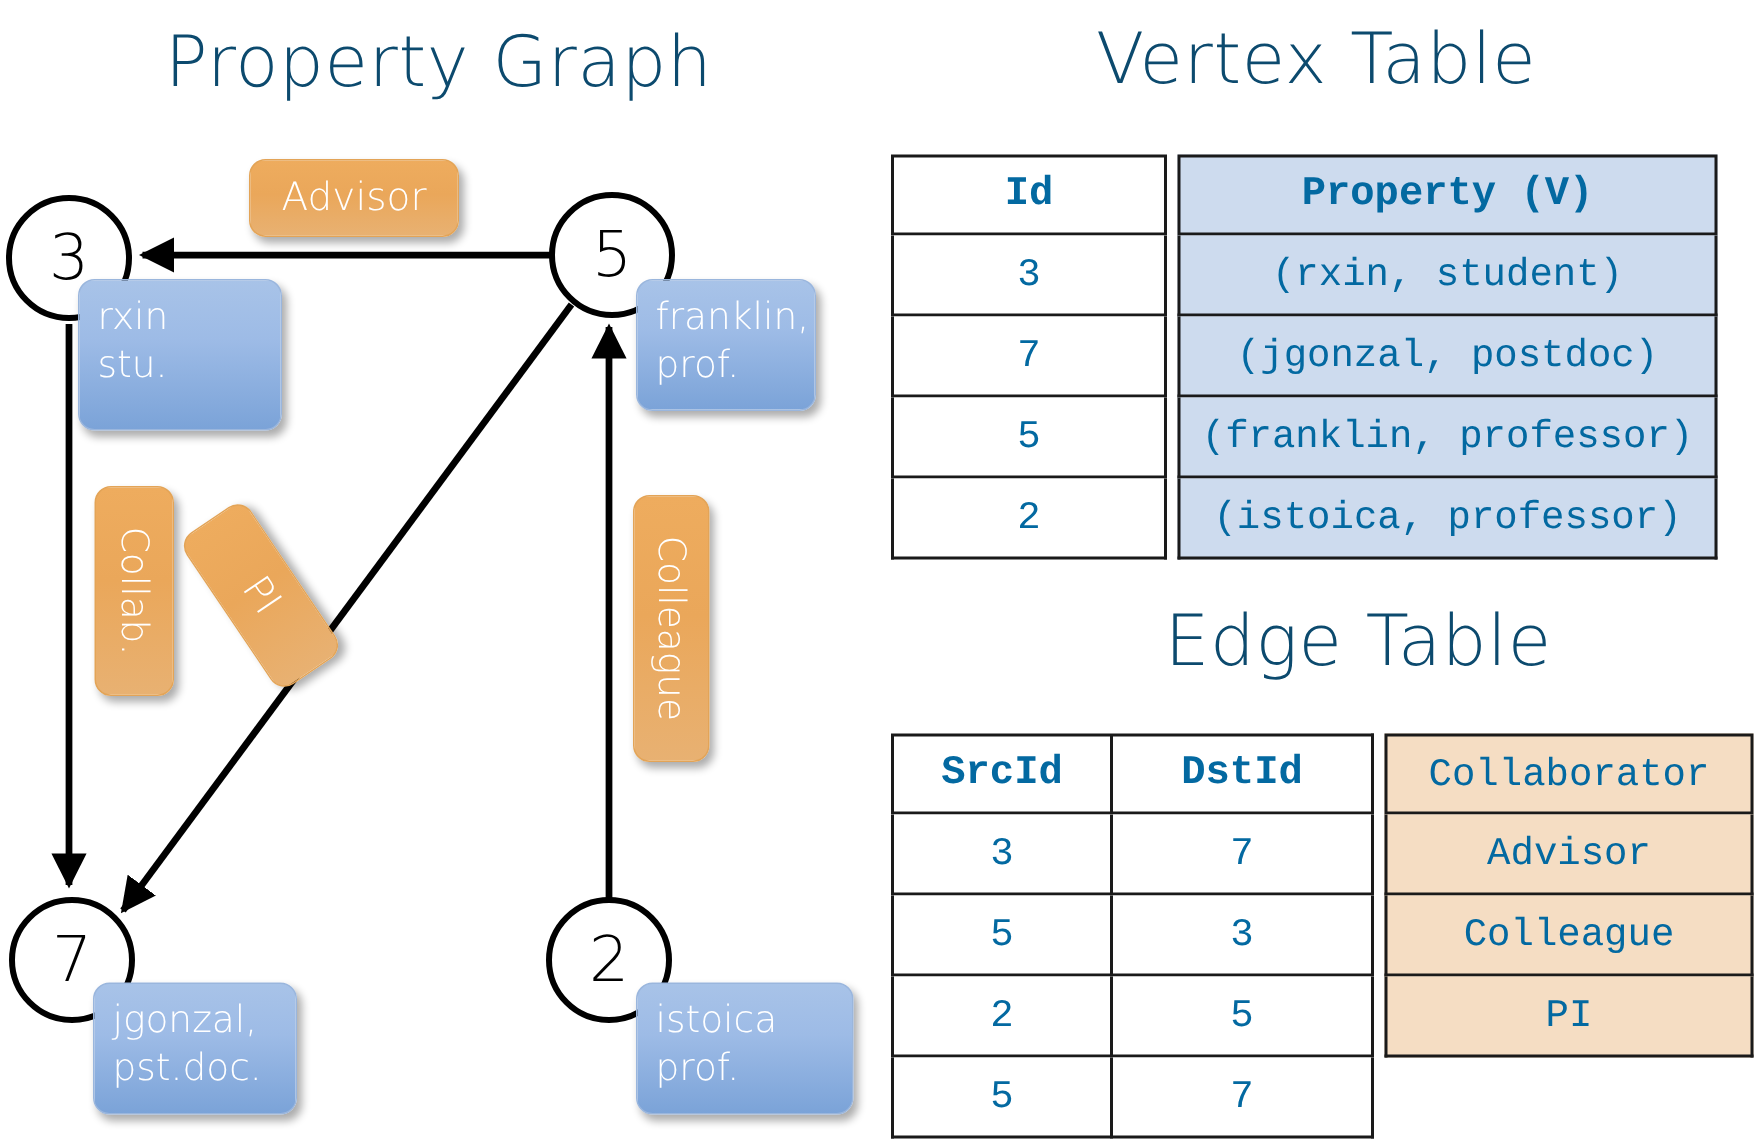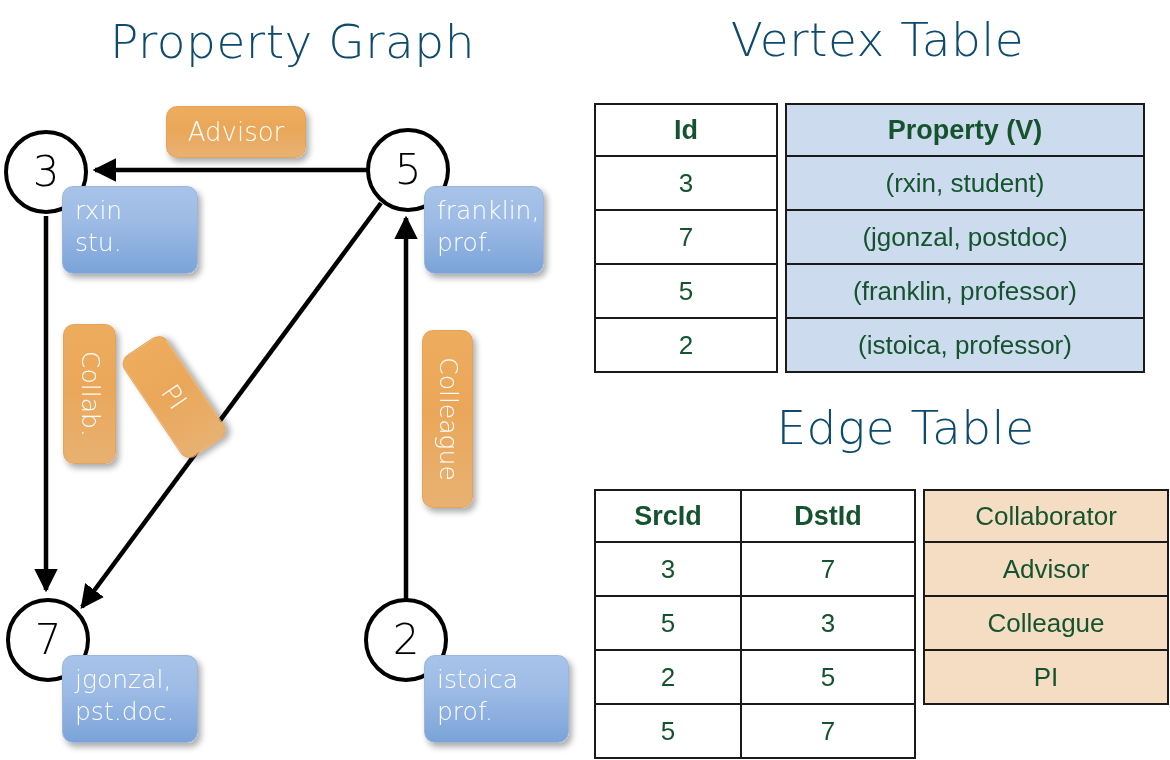--- a/index.html
+++ b/index.html
@@ -94,24 +94,24 @@
     font-size: 26px;
     transform: rotate(90deg);
   }
 
   
   .tbl { position: absolute; display: flex; align-items: stretch; }
   .col { display: flex; flex-direction: column; }
   .cell {
     border: 2px solid #1a1a1a;
     display: flex; align-items: center; justify-content: center;
-    font-family: Liberation Sans, sans-serif;
+    font-family: Liberation Mono, monospace;
     font-weight: 300;
     font-size: 26px;
-    color: #14532d;
+    color: #0369a1;
     background: #fff;
     white-space: nowrap;
   }
   .cell + .cell { border-top-width: 0; }
   .col + .col .cell { border-left-width: 0; }
   .cell.hdr { font-weight: 700; font-size: 27px; }
   .col-gap { width: 7px; }
   .prop-blue   { background: #cddbee; }
   .prop-orange { background: #f5ddc3; }
 
@@ -159,21 +159,21 @@
     <g>
       <line x1="406" y1="600" x2="406" y2="218" stroke="#000" stroke-width="4.5" marker-end="url(#arrow)"></line>
     </g>
   </svg>
 
   <div class="node" style="left:4px;  top:130px;">3</div>
   <div class="node" style="left:366px;top:128px;">5</div>
   <div class="node" style="left:6px;  top:598px;">7</div>
   <div class="node" style="left:364px;top:598px;">2</div>
 
-  <div class="lbl lbl-blue" style="left:62px; top:186px; width:136px; height:88px;">
+  <div class="lbl lbl-blue" style="left:52px; top:186px; width:136px; height:101px;">
     <span class="lbl-text">rxin
 stu.</span>
   </div>
   <div class="lbl lbl-blue" style="left:424px; top:186px; width:120px; height:88px;">
     <span class="lbl-text">franklin,
 prof.</span>
   </div>
   <div class="lbl lbl-blue" style="left:62px; top:655px; width:136px; height:88px;">
     <span class="lbl-text">jgonzal,
 pst.doc.</span>

